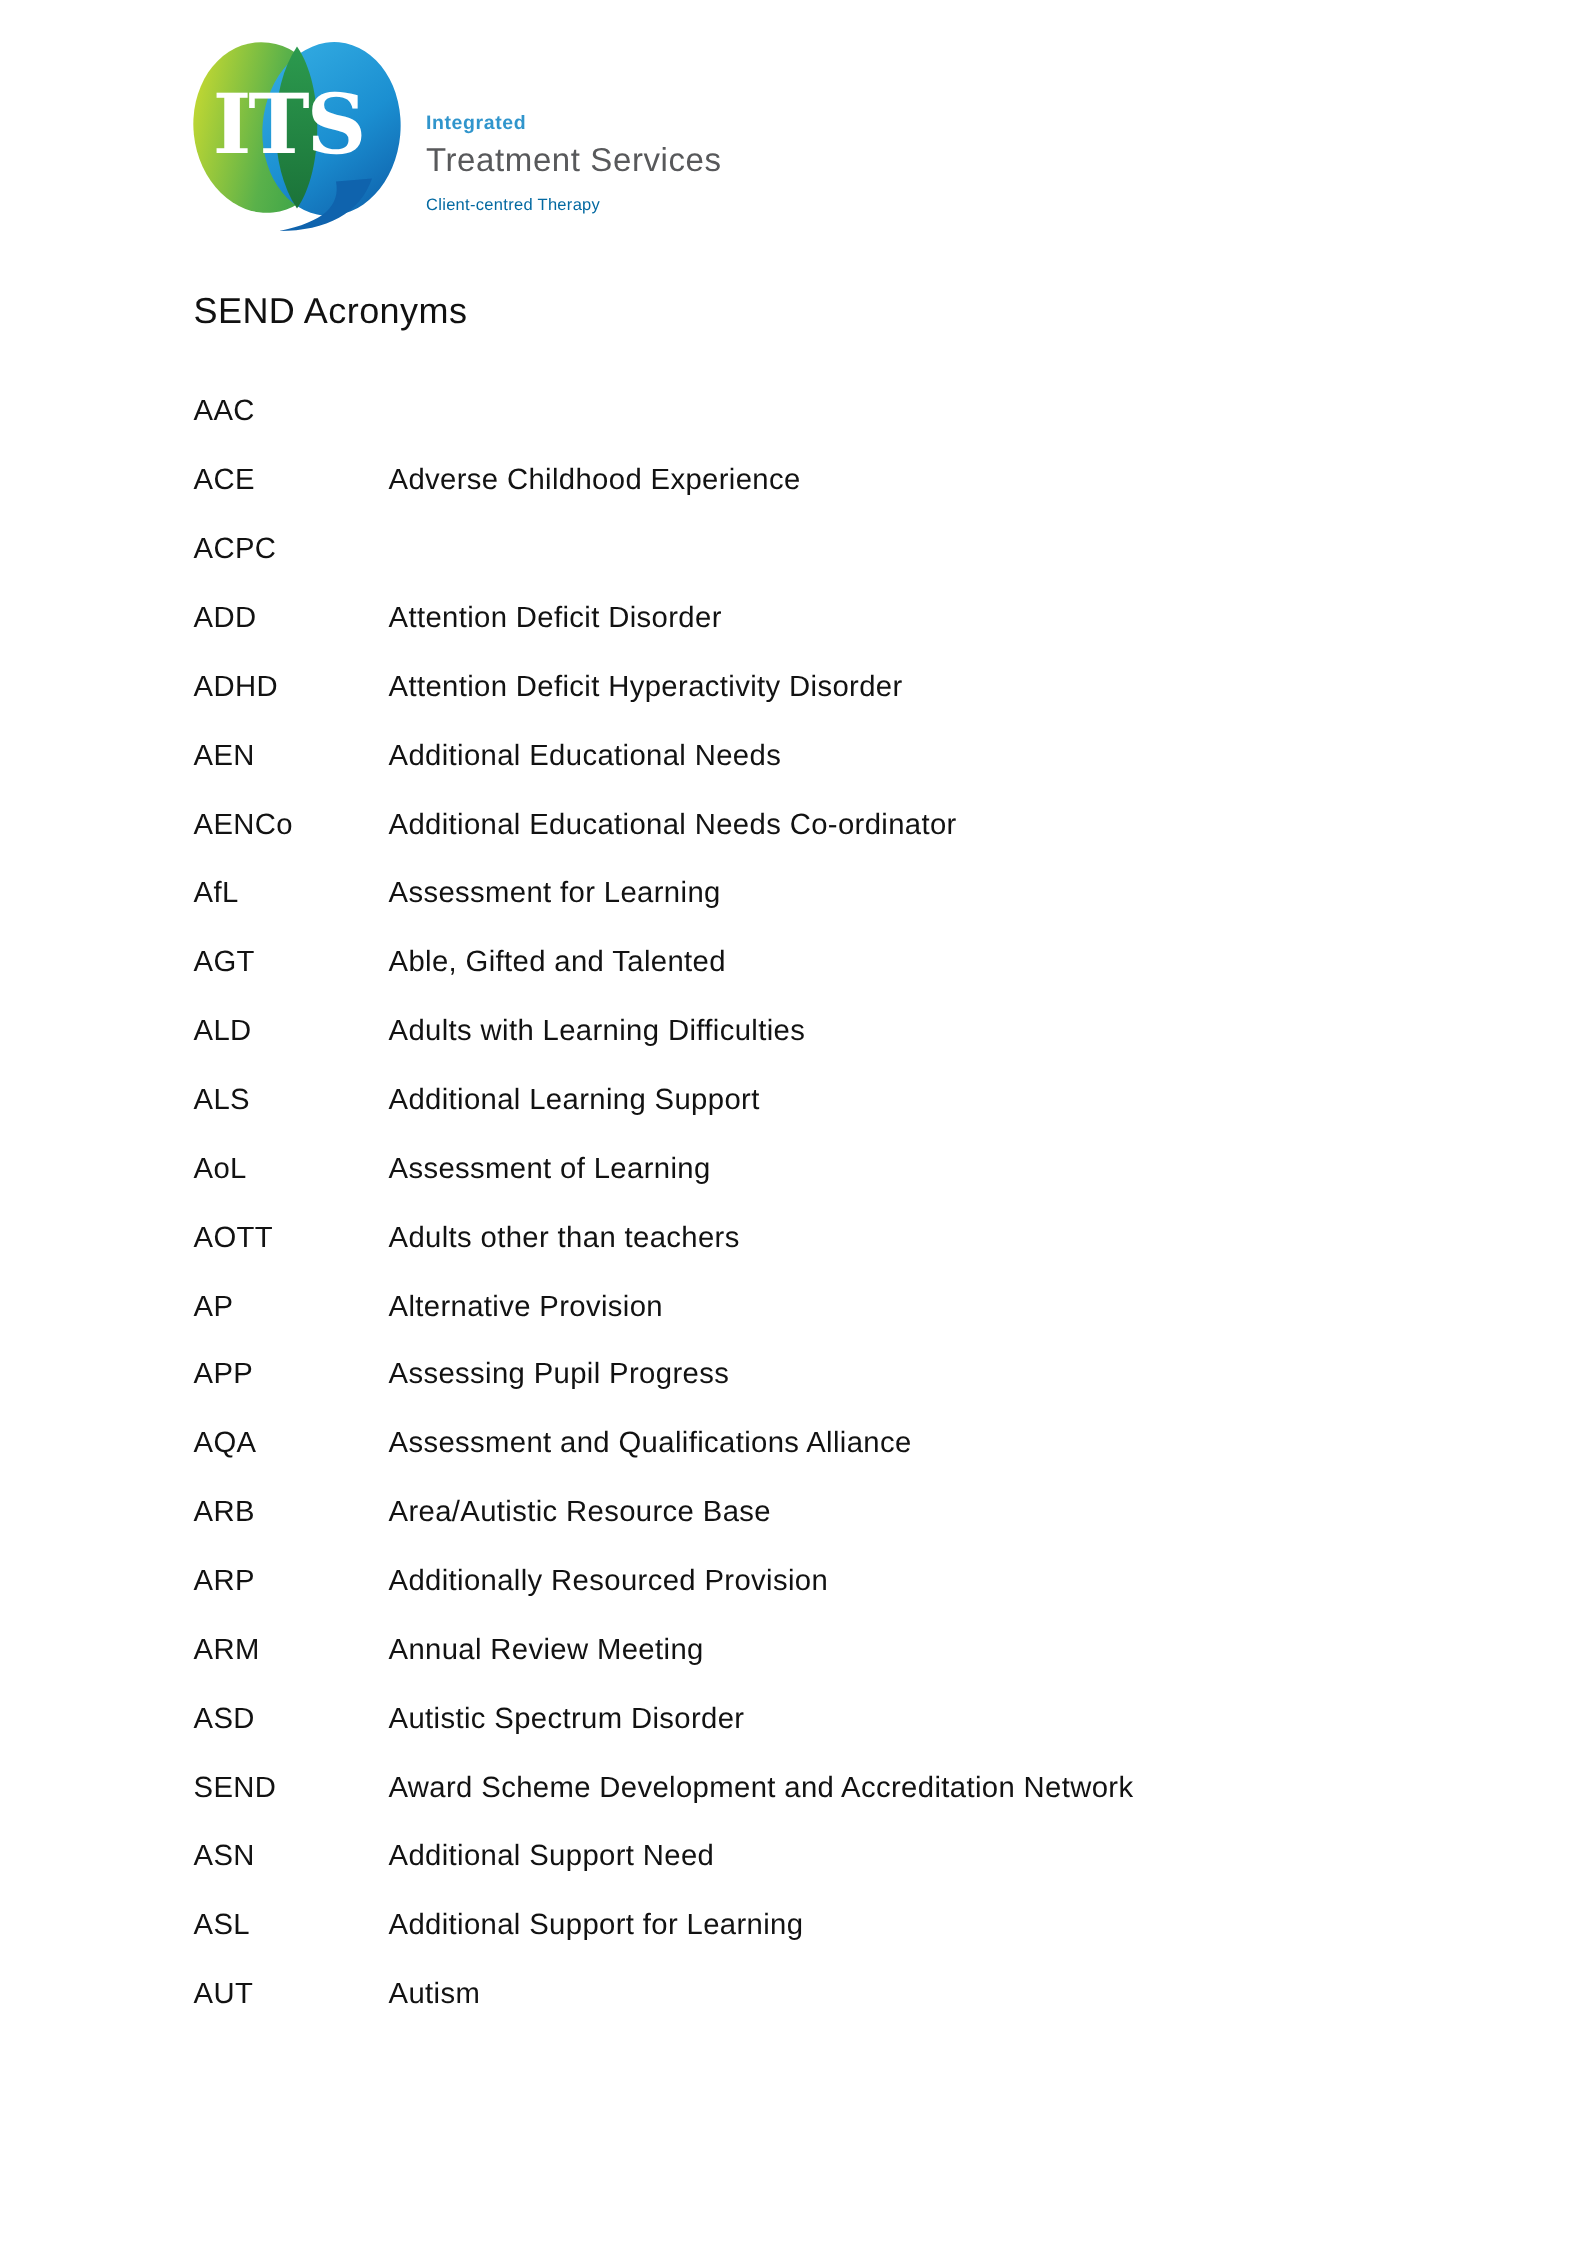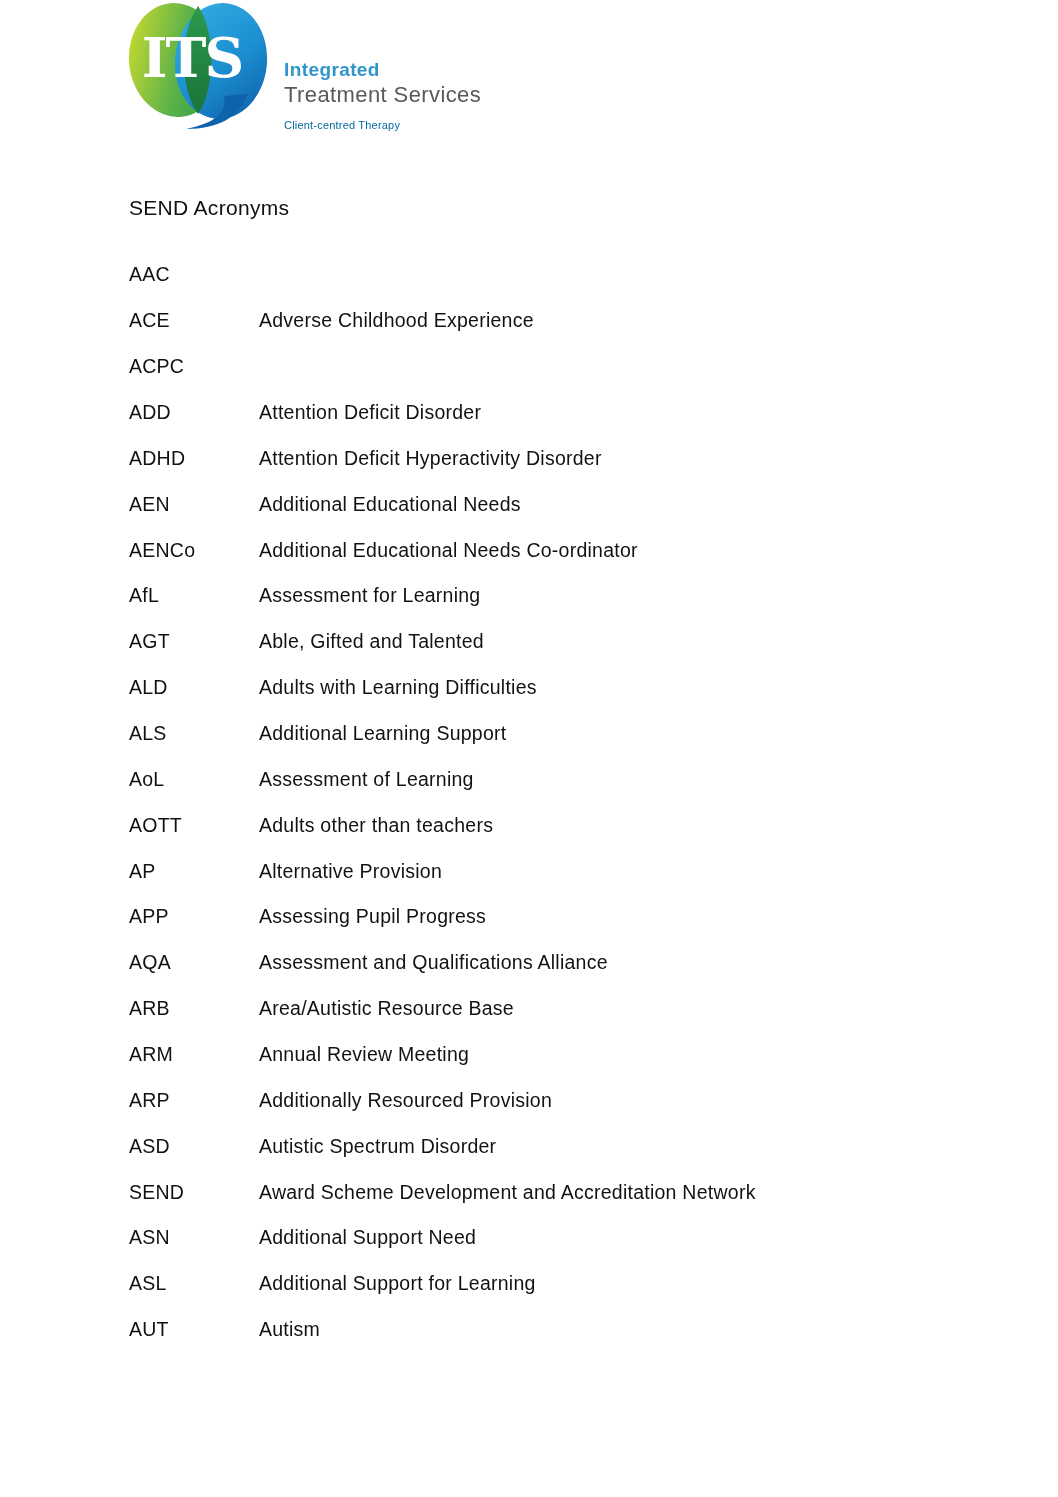--- a/index.html
+++ b/index.html
@@ -11,37 +11,37 @@
     background: #ffffff;
     overflow: hidden;
     font-family: "Liberation Sans", sans-serif;
     color: #161616;
   }
 
   
   .logo {
     position: absolute;
     left: 128px;
-    top: 0;
+    top: 25px;
     display: flex;
-    align-items: flex-end;
+    align-items: center;
   }
   .logo-bubbles svg { display: block; }
   .logo-its-text {
     font-family: "DejaVu Serif", "Liberation Serif", serif;
     font-weight: bold;
     letter-spacing: -2px;
   }
   .logo-text {
     padding-top: 32px;
     margin-left: 16px;
     line-height: 1;
   }
   .logo-line1 {
-    font-size: 19px;
+    font-size: 13px;
     line-height: 22px;
     letter-spacing: 0.4px;
     color: #3095cc;
     font-weight: bold;
   }
   .logo-line2 {
     font-size: 22px;
     line-height: 27px;
     letter-spacing: 0.4px;
     color: #58595b;
@@ -53,21 +53,21 @@
     letter-spacing: 0.2px;
     color: #0369a1;
   }
 
   
   .doc-title {
     position: absolute;
     left: 129px;
     top: 191px;
     margin: 0;
-    font-size: 21px;
+    font-size: 24px;
     line-height: 34px;
     font-weight: normal;
     letter-spacing: 0.3px;
     color: #111111;
   }
 
   
   .acro-list {
     position: absolute;
     left: 129px;
@@ -215,30 +215,30 @@
       <span class="abbr">AQA</span>
       <span class="meaning">Assessment and Qualifications Alliance</span>
     </div>
 
     <div class="acro-row">
       <span class="abbr">ARB</span>
       <span class="meaning">Area/Autistic Resource Base</span>
     </div>
 
     <div class="acro-row">
+      <span class="abbr">ARP</span>
+      <span class="meaning">Additionally Resourced Provision</span>
+    </div>
+
+    <div class="acro-row">
       <span class="abbr">ARM</span>
       <span class="meaning">Annual Review Meeting</span>
     </div>
 
     <div class="acro-row">
-      <span class="abbr">ARP</span>
-      <span class="meaning">Additionally Resourced Provision</span>
-    </div>
-
-    <div class="acro-row">
       <span class="abbr">ASD</span>
       <span class="meaning">Autistic Spectrum Disorder</span>
     </div>
 
     <div class="acro-row">
       <span class="abbr">SEND</span>
       <span class="meaning">Award Scheme Development and Accreditation Network</span>
     </div>
 
     <div class="acro-row">

